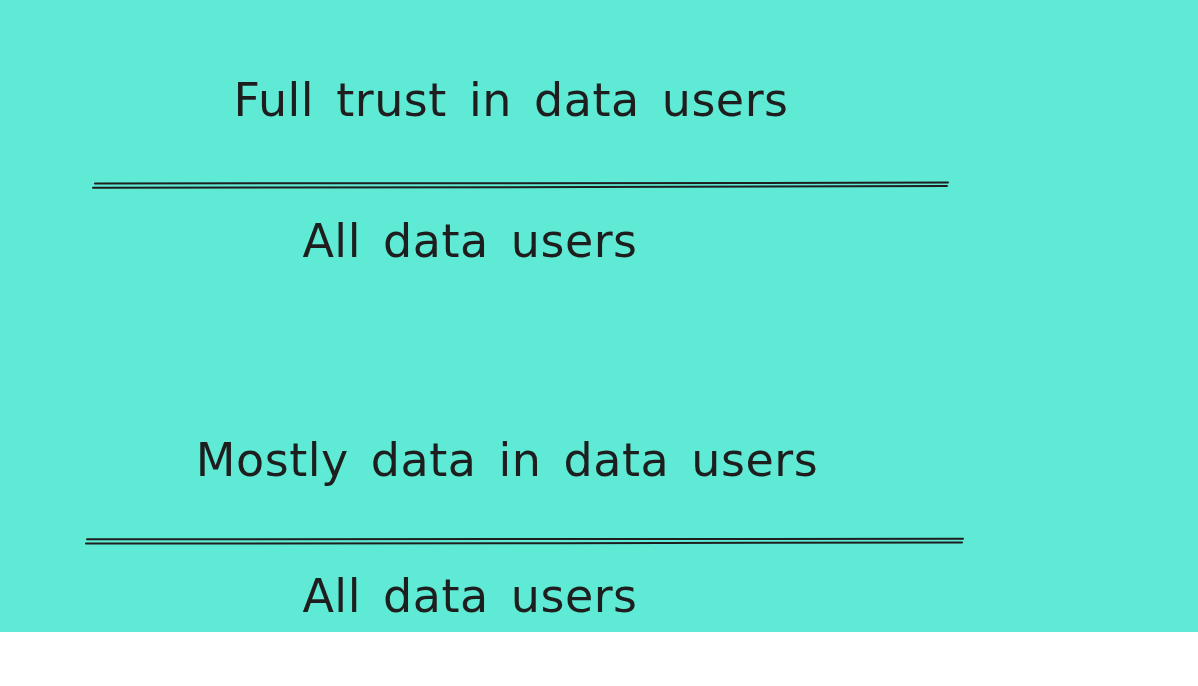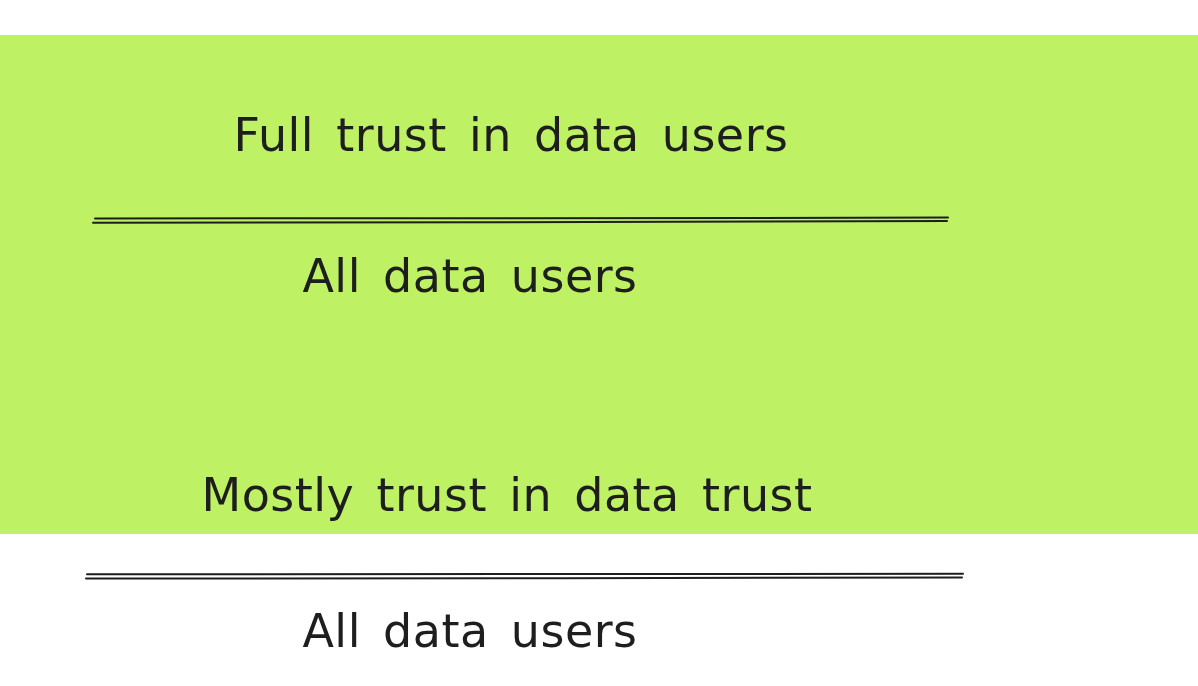--- a/index.html
+++ b/index.html
@@ -6,23 +6,22 @@
   html, body {
     width: 1198px;
     height: 686px;
     background: #ffffff;
     overflow: hidden;
     font-family: "DejaVu Sans", sans-serif;
   }
   .canvas {
     position: relative;
     width: 1198px;
-    height: 499px;
-    background: #bef264;
-    margin-top: 35px;
+    height: 632px;
+    background: #5eead4;
   }
   .hand-text {
     position: absolute;
     color: #1e1e1e;
     font-size: 46px;
     line-height: 1.25;
     white-space: nowrap;
     letter-spacing: 0.5px;
     word-spacing: 7px;
     transform: translateX(-50%);
@@ -49,21 +48,21 @@
 
   <div class="bar bar1">
     <svg viewBox="0 0 860 14" preserveAspectRatio="none" aria-hidden="true">
       <path d="M4 5.5 C 240 3.8, 560 5.6, 857 4.6" fill="none" stroke-width="2" stroke-linecap="round" stroke="#1e1e1e"></path>
       <path d="M2 9.8 C 260 8.4, 580 10.0, 856 8.0" fill="none" stroke-width="2" stroke-linecap="round" stroke="#1e1e1e"></path>
     </svg>
   </div>
 
   <div class="hand-text den1">All data users</div>
 
-  <div class="hand-text num2">Mostly trust in data trust</div>
+  <div class="hand-text num2">Mostly data in data users</div>
 
   <div class="bar bar2">
     <svg viewBox="0 0 882 14" preserveAspectRatio="none" aria-hidden="true">
       <path d="M3 5.2 C 250 4.0, 600 6.0, 879 4.8" fill="none" stroke-width="2" stroke-linecap="round" stroke="#1e1e1e"></path>
       <path d="M2 9.6 C 270 8.2, 600 10.2, 878 8.4" fill="none" stroke-width="2" stroke-linecap="round" stroke="#1e1e1e"></path>
     </svg>
   </div>
 
   <div class="hand-text den2">All data users</div>
 

